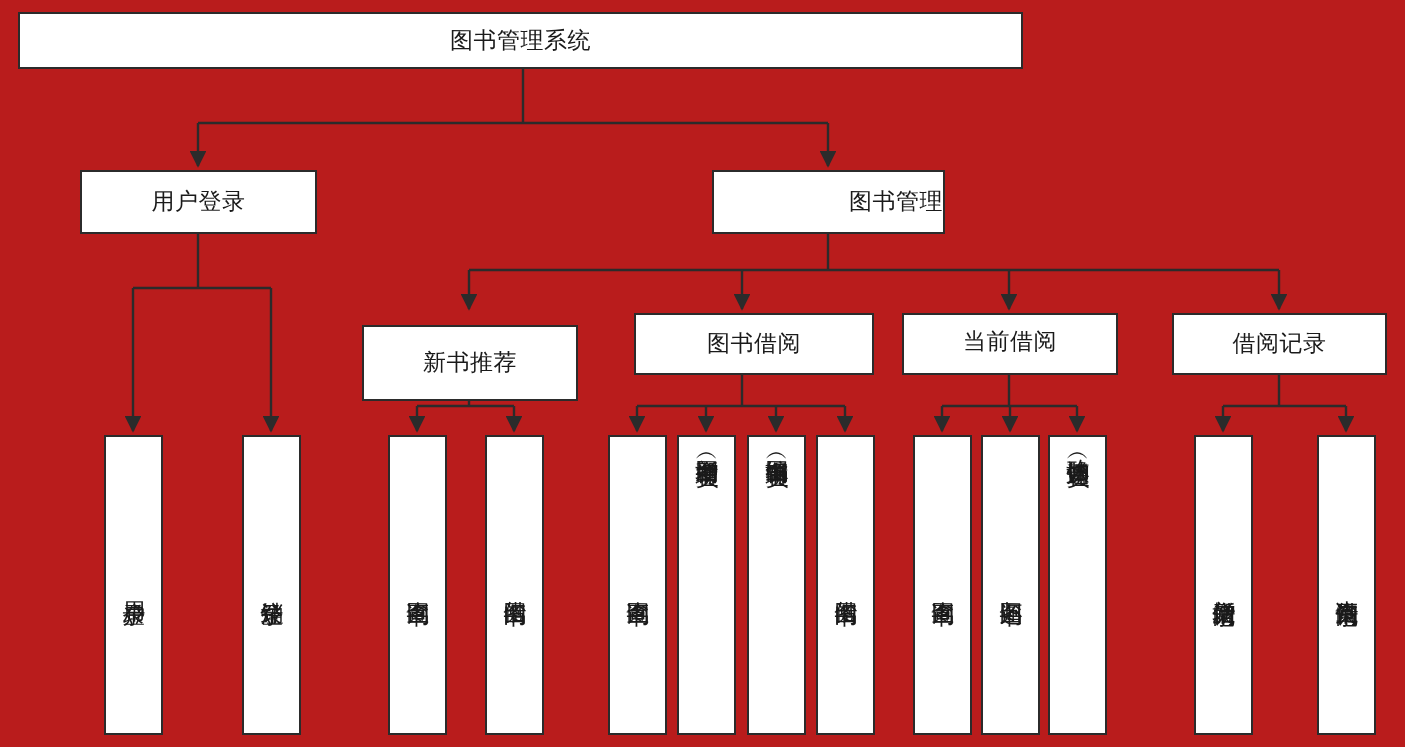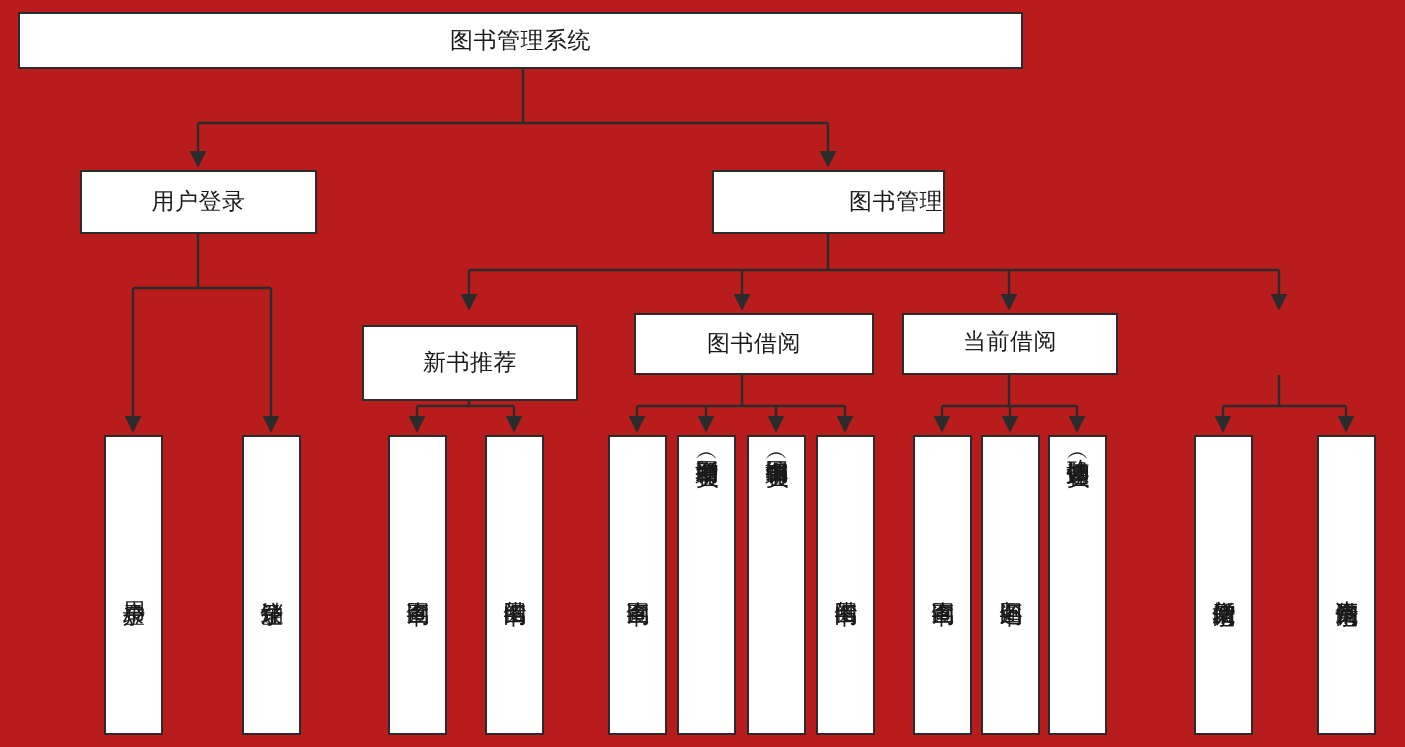--- a/index.html
+++ b/index.html
@@ -144,20 +144,23 @@
   </div>
 
   <div class="node horizontal" style="left:634px; top:313px; width:240px; height:62px;">
     <span class="node-label">图书借阅</span>
   </div>
 
   <div class="node horizontal" style="left:902px; top:313px; width:216px; height:62px;font-family:Liberation Mono, monospace;">
     <span class="node-label">当前借阅</span>
   </div>
 
+  <div class="node horizontal" style="left:1172px; top:313px; width:215px; height:62px;">
+    <span class="node-label">借阅记录</span>
+  </div>
 
   <div class="node vertical centered" style="left:104px; top:435px; width:59px; height:300px;">
     <span class="node-label">用户登录</span>
   </div>
 
   <div class="node vertical centered" style="left:242px; top:435px; width:59px; height:300px;">
     <span class="node-label">注销登录</span>
   </div>
 
   <div class="node vertical centered" style="left:388px; top:435px; width:59px; height:300px;">

